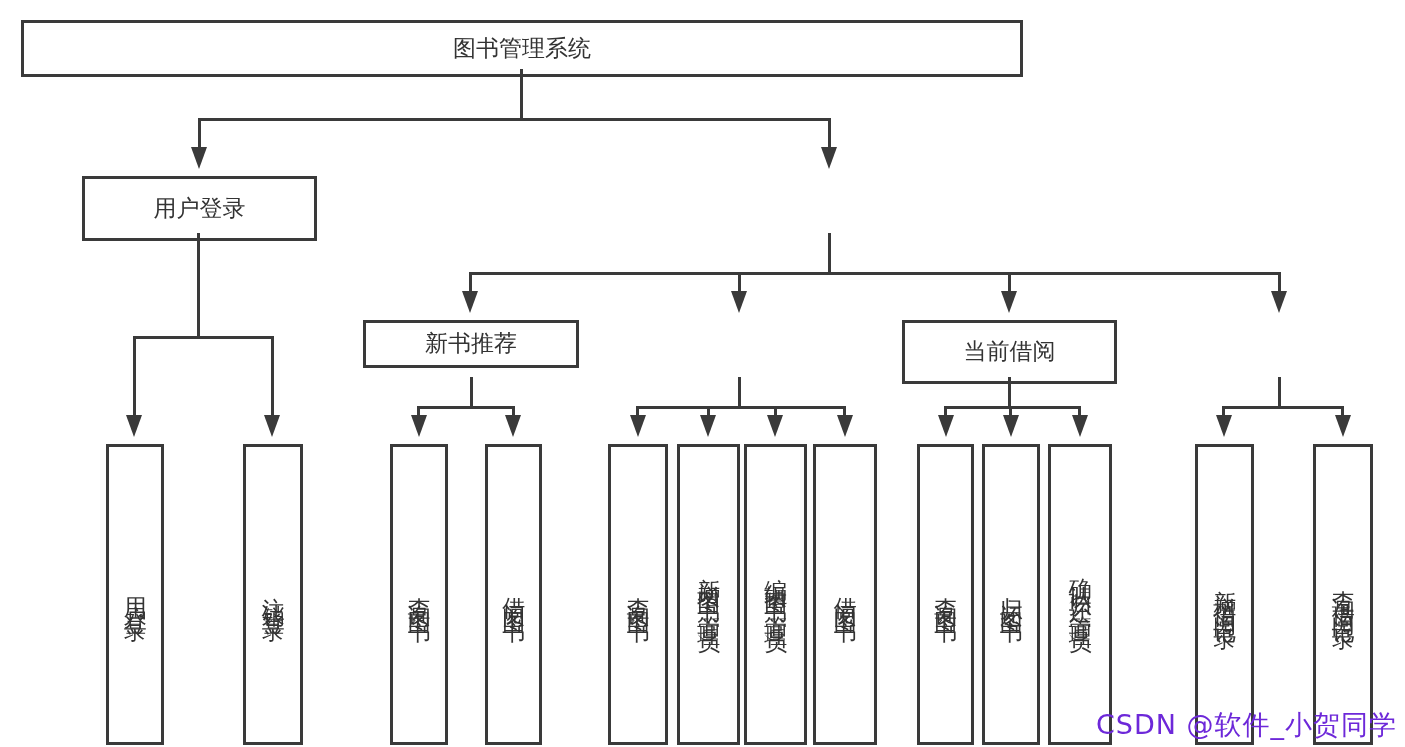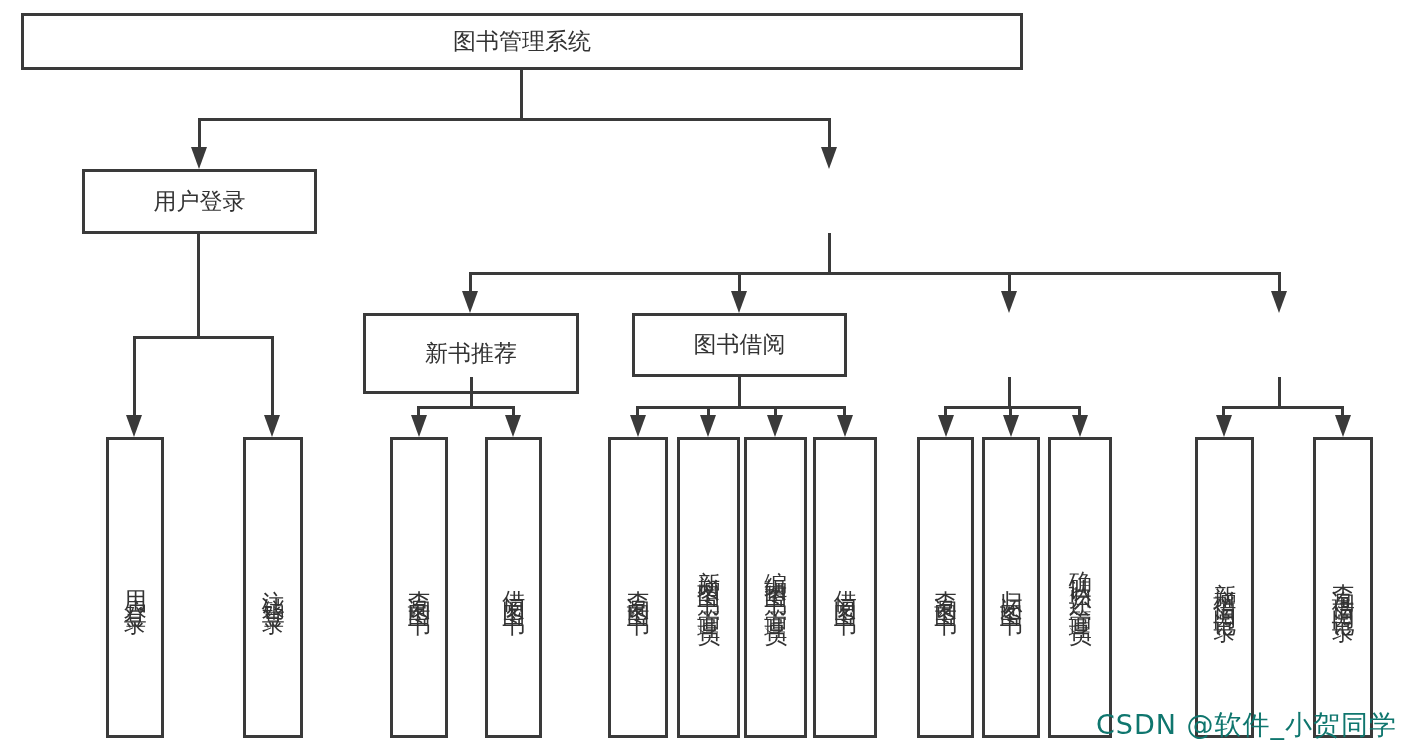--- a/index.html
+++ b/index.html
@@ -13,40 +13,41 @@
   .node {
     position:absolute;
     box-sizing:border-box;
     border:3px solid #3a3a3a;
     background:#ffffff;
     color:#333333;
     display:flex; align-items:center; justify-content:center;
     font-size:23px;
     line-height:1.2;
     white-space:nowrap;
+    margin-top:7px;
   }
   .vnode {
     writing-mode:vertical-rl;
     text-orientation:mixed;
     letter-spacing:0.33em;
     font-size:23px;
     white-space:normal;
   }
   .hline { position:absolute; height:3px; background:#3a3a3a; }
   .vline { position:absolute; width:3px;  background:#3a3a3a; }
   .arrow {
     position:absolute; width:0; height:0;
     border-left:8px solid transparent;
     border-right:8px solid transparent;
     border-top:22px solid #3a3a3a;
   }
   .watermark {
     position:absolute;
     right:8px; bottom:4px;
-    color:#0f766e;
+    color:#6d28d9;
     font-size:27px;
     letter-spacing:1px;
     z-index:5;
   }
 </style>
 </head>
 <body>
 
 <div class="canvas">
 
@@ -72,22 +73,22 @@
   <div class="hline" style="left:469px; top:272px; width:812px;"></div>
   <div class="vline" style="left:469px; top:272px; height:21px;"></div>
   <div class="arrow" style="left:462px; top:291px;"></div>
   <div class="vline" style="left:738px; top:272px; height:21px;"></div>
   <div class="arrow" style="left:731px; top:291px;"></div>
   <div class="vline" style="left:1008px; top:272px; height:21px;"></div>
   <div class="arrow" style="left:1001px; top:291px;"></div>
   <div class="vline" style="left:1278px; top:272px; height:21px;"></div>
   <div class="arrow" style="left:1271px; top:291px;"></div>
 
-  <div class="node" style="left:363px; top:313px; width:216px; height:81px;">新书推荐</div>
-  <div class="node" style="left:632px; top:313px; width:215px; height:64px;">图书借阅</div>
+  <div class="node" style="left:363px; top:313px; width:216px; height:48px;">新书推荐</div>
+  <div class="node" style="left:902px; top:313px; width:215px; height:64px;">当前借阅</div>
 
   <div class="vline" style="left:470px; top:377px; height:32px;"></div>
   <div class="hline" style="left:417px; top:406px; width:98px;"></div>
   <div class="vline" style="left:417px; top:406px; height:11px;"></div>
   <div class="arrow" style="left:411px; top:415px;"></div>
   <div class="vline" style="left:512px; top:406px; height:11px;"></div>
   <div class="arrow" style="left:505px; top:415px;"></div>
 
   <div class="vline" style="left:738px; top:377px; height:32px;"></div>
   <div class="hline" style="left:636px; top:406px; width:210px;"></div>

